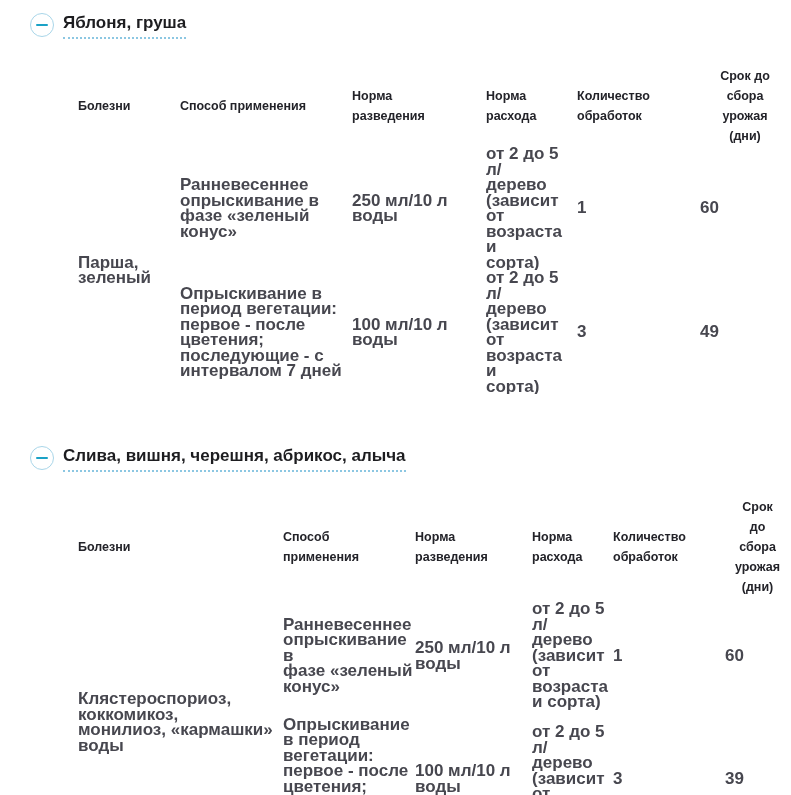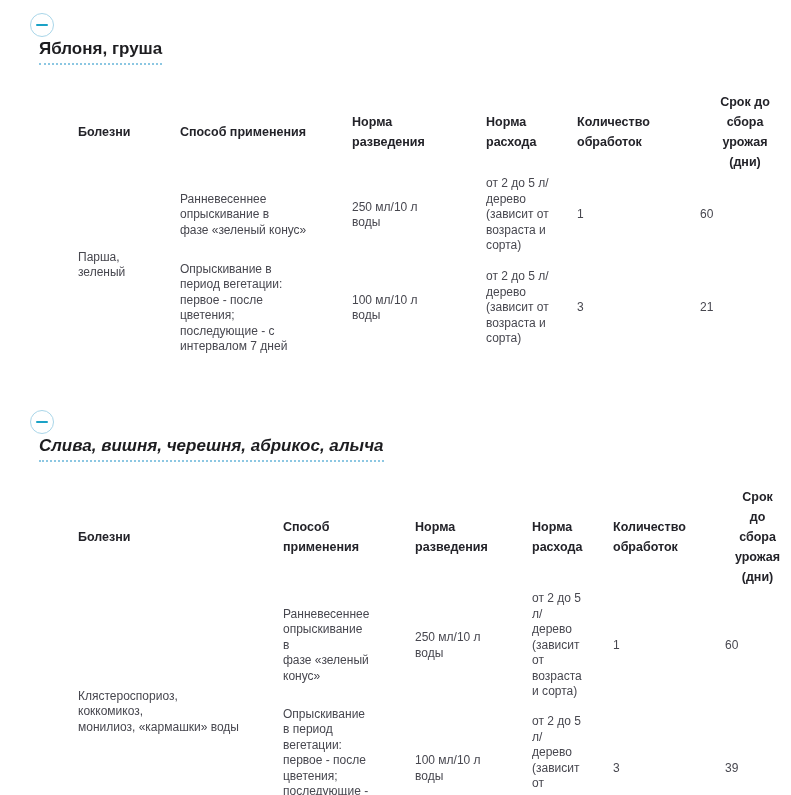--- a/index.html
+++ b/index.html
@@ -1,23 +1,23 @@
 <!DOCTYPE html>
 <html><head>
 <meta charset="utf-8">
 <style>
   html,body { margin:0; padding:0; }
   body {
     width:791px; height:795px; background:#ffffff;
     font-family:"Liberation Sans", sans-serif;
     overflow:hidden;
   }
-  .section-header { display:flex; align-items:flex-start; padding-left:30px;flex-direction:column; }
+  .section-header { display:flex; align-items:flex-start; padding-left:30px; }
   .sec1 .section-header { padding-top:11px; }
-  .sec2 .section-header { margin-top:50px;font-style:italic; }
+  .sec2 .section-header { margin-top:50px; }
   .toggle {
     width:24px; height:24px; box-sizing:border-box;
     border:1px solid #a9d6e9; border-radius:50%;
     background:#ffffff; padding:0;
     display:flex; align-items:center; justify-content:center;
     cursor:pointer; flex:0 0 auto; margin-top:2px;
   }
   .minus { display:block; width:12px; height:2px; background:#1ba2c6; border-radius:1px; }
   .section-title {
     margin:0 0 0 9px; display:inline-block;
@@ -28,21 +28,21 @@
     border-collapse:collapse; table-layout:fixed;
     margin-left:60px; width:730px;
   }
   .sec1 table.t { margin-top:27px; }
   .sec2 table.t { margin-top:22px; }
   th, td {
     vertical-align:middle; text-align:left; padding:0;
     white-space:pre-line; overflow:hidden;
   }
   th { font-size:12.5px; font-weight:bold; color:#232329; line-height:20px; }
-  td { font-size:12px; font-weight:normal; color:#47474f; line-height:15.5px; }
+  td { font-size:17px; font-weight:bold; color:#47474f; line-height:15.5px; }
   th.c1, td.c1 { padding-left:18px; }
   th.last { text-align:center; }
   
   .t1 tr.hrow { height:78px; }
   .t1 tr.r1 { height:86px; }
   .t1 tr.r2 { height:100px; }
   
   .t2 tr.hrow { height:105px; }
   .t2 tr.r1 { height:113px; }
   .t2 tr.r2 { height:133px; }
@@ -106,21 +106,21 @@
 последующие - с
 интервалом 7 дней</td>
       <td>100 мл/10 л
 воды</td>
       <td>от 2 до 5 л/
 дерево
 (зависит от
 возраста и
 сорта)</td>
       <td>3</td>
-      <td>21</td>
+      <td>49</td>
     </tr>
   </tbody>
     </table>
 </div>
 
 <div class="sec2">
   <div class="section-header">
     <button class="toggle">
       <span class="minus"></span>
     </button>

